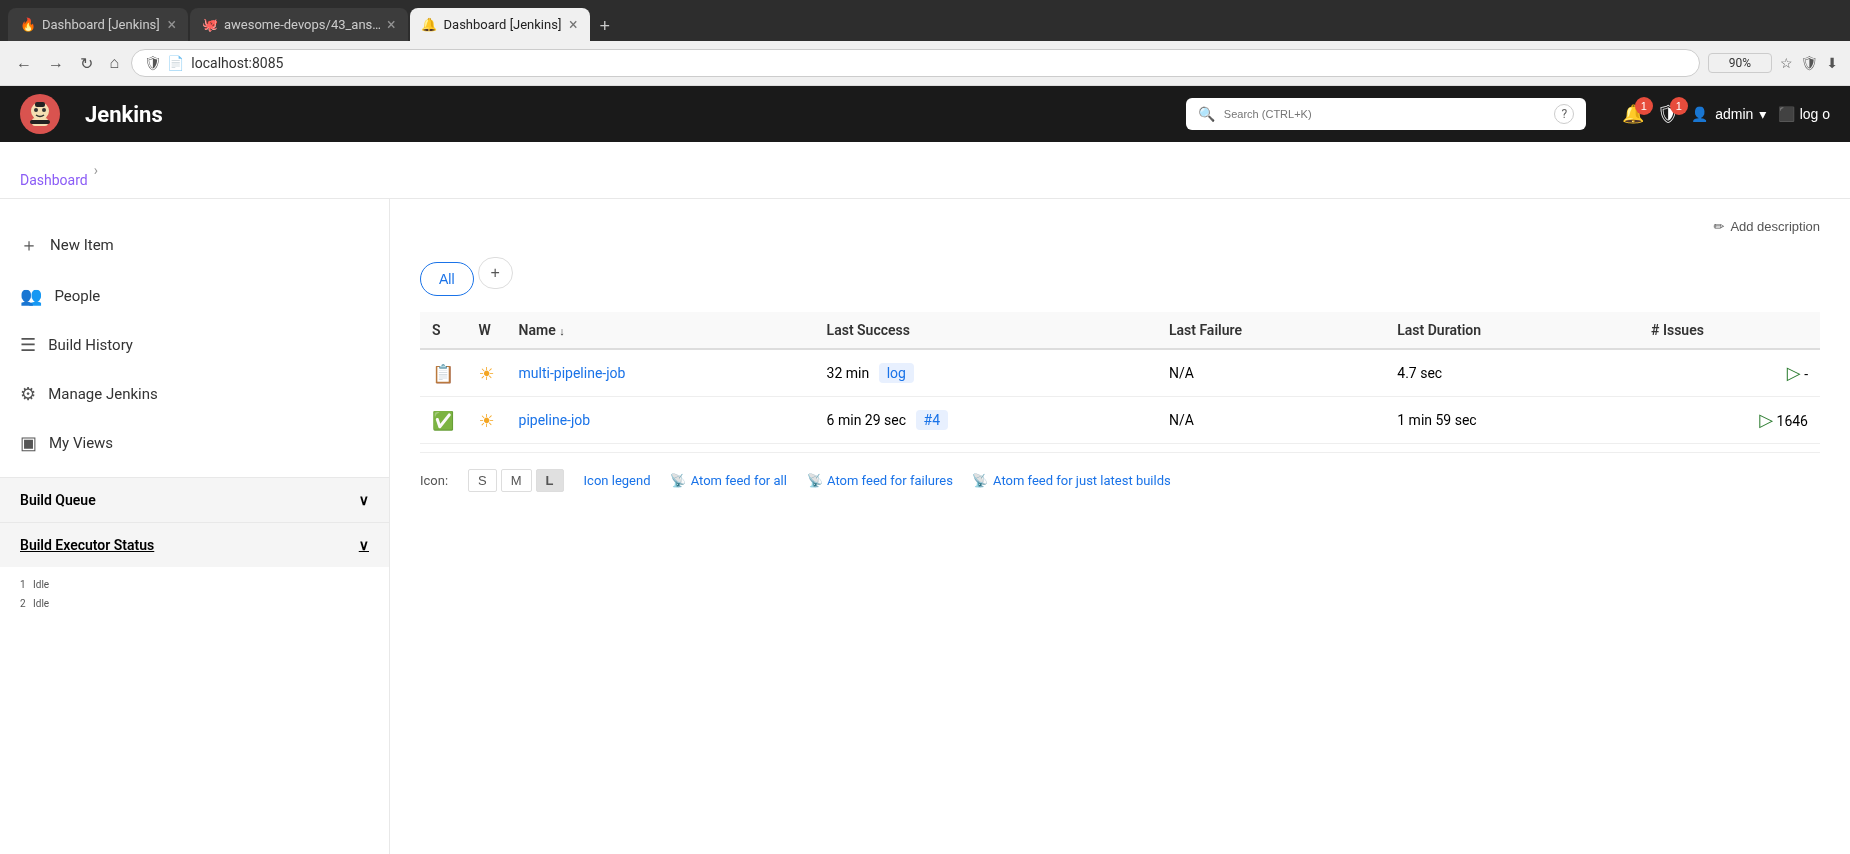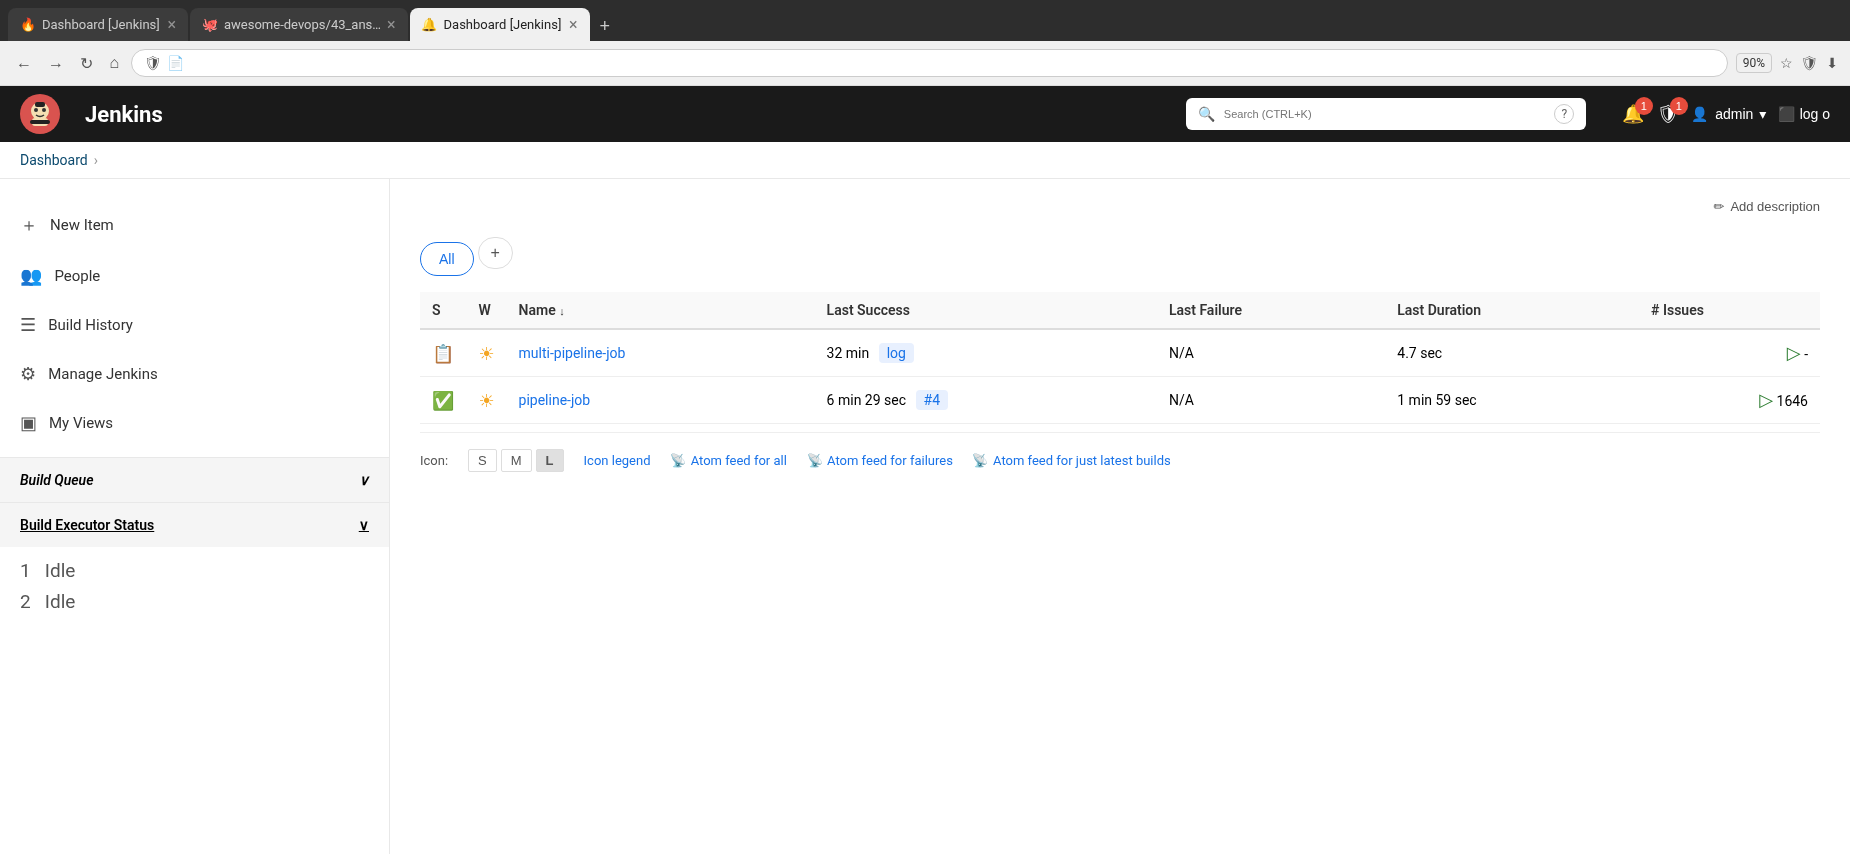--- a/index.html
+++ b/index.html
@@ -12,57 +12,57 @@
     .tab.active { background: #f0f0f0; color: #222; }
     .tab-favicon { width: 16px; height: 16px; border-radius: 2px; }
     .tab-title { flex: 1; overflow: hidden; text-overflow: ellipsis; white-space: nowrap; }
     .tab-close { opacity: 0.6; cursor: pointer; font-size: 16px; }
     .tab-new { background: transparent; border: none; color: #ccc; font-size: 18px; cursor: pointer; padding: 4px 8px; }
 
     .browser-toolbar { display: flex; align-items: center; gap: 8px; padding: 8px 12px; background: #f0f0f0; border-bottom: 1px solid #ddd; }
     .nav-btn { background: none; border: none; cursor: pointer; padding: 4px; color: #555; font-size: 16px; border-radius: 4px; }
     .address-bar { flex: 1; display: flex; align-items: center; gap: 6px; background: #fff; border: 1px solid #ccc; border-radius: 20px; padding: 5px 12px; }
     .address-text { flex: 1; font-size: 14px; color: #333; }
-    .zoom-badge { background: #f0f0f0; border: 1px solid #ccc; border-radius: 4px; padding: 2px 6px; font-size: 12px; color: #333; }
+    .zoom-badge { background: #f0f0f0; border: 1px solid #ccc; border-radius: 4px; padding: 2px 20px; font-size: 12px; color: #333; }
     .toolbar-icons { display: flex; gap: 8px; color: #555; }
 
     
     .jenkins-header { background: #1a1a1a; display: flex; align-items: center; padding: 0 20px; height: 56px; gap: 20px; }
     .jenkins-logo { display: flex; align-items: center; gap: 25px; color: #fff; font-size: 22px; font-weight: bold; }
     .jenkins-logo-icon { width: 40px; height: 40px; background: #d9534f; border-radius: 50%; display: flex; align-items: center; justify-content: center; color: white; font-size: 20px; }
     .jenkins-search { flex: 1; max-width: 400px; margin-left: auto; display: flex; align-items: center; background: #fff; border-radius: 6px; padding: 6px 12px; gap: 8px; }
     .jenkins-search input { border: none; outline: none; flex: 1; font-size: 14px; color: #555; background: transparent; }
     .header-icons { display: flex; align-items: center; gap: 12px; color: #fff; margin-left: 16px; }
     .notif-btn { position: relative; cursor: pointer; background: none; border: none; color: #fff; font-size: 18px; }
     .badge { position: absolute; top: -6px; right: -8px; background: #e74c3c; color: #fff; border-radius: 50%; width: 18px; height: 18px; font-size: 11px; display: flex; align-items: center; justify-content: center; }
     .shield-btn { position: relative; cursor: pointer; background: none; border: none; color: #fff; font-size: 18px; }
     .admin-btn { display: flex; align-items: center; gap: 6px; color: #fff; cursor: pointer; background: none; border: none; font-size: 14px; }
     .logout-btn { color: #fff; cursor: pointer; background: none; border: none; font-size: 14px; }
 
     
     .breadcrumb { padding: 10px 20px; display: flex; align-items: center; gap: 6px; font-size: 14px; color: #555; border-bottom: 1px solid #e8e8e8; }
-    .breadcrumb a { color: #0c4a6e; text-decoration: none; }
+    .breadcrumb a { color: #8b5cf6; text-decoration: none; margin-top: 20px; }
     .breadcrumb-sep { color: #999; }
 
     
     .main-layout { display: flex; height: calc(854px - 56px - 40px - 36px); }
 
     
     .sidebar { width: 390px; border-right: 1px solid #e8e8e8; padding: 20px 0; flex-shrink: 0; overflow-y: auto; }
     .sidebar-nav { list-style: none; }
     .sidebar-nav li { }
     .sidebar-nav a { display: flex; align-items: center; gap: 12px; padding: 14px 20px; color: #333; text-decoration: none; font-size: 15px; }
     .sidebar-icon { font-size: 18px; color: #555; }
 
-    .sidebar-section { border-top: 1px solid #e8e8e8; margin-top: 10px; font-style: italic; }
+    .sidebar-section { border-top: 1px solid #e8e8e8; margin-top: 10px; }
     .sidebar-section-header { display: flex; align-items: center; justify-content: space-between; padding: 14px 20px; cursor: pointer; font-weight: 600; font-size: 14px; background: #f5f5f5; }
     .sidebar-section-content { padding: 10px 20px; font-size: 13px; color: #555; }
 
     .build-executor-header { display: flex; align-items: center; justify-content: space-between; padding: 14px 20px; cursor: pointer; font-weight: 600; font-size: 14px; background: #f5f5f5; border-top: 1px solid #e8e8e8; text-decoration: underline; }
-    .executor-list { padding: 8px 20px; font-size: 19px; color: #555; }
+    .executor-list { padding: 8px 20px; font-size: 10px; color: #555; }
     .executor-item { padding: 4px 0; }
 
     
     .content { flex: 1; padding: 20px 30px; overflow-y: auto; }
 
     .content-header { display: flex; justify-content: flex-end; margin-bottom: 16px; }
     .add-desc-btn { background: none; border: none; cursor: pointer; color: #555; font-size: 13px; display: flex; align-items: center; gap: 6px; }
 
     
     .view-tabs { display: flex; align-items: center; gap: 4px; margin-bottom: 16px; }
@@ -124,20 +124,21 @@
   </div>
 
   <div class="browser-toolbar">
     <button class="nav-btn">←</button>
     <button class="nav-btn">→</button>
     <button class="nav-btn">↻</button>
     <button class="nav-btn">⌂</button>
     <div class="address-bar">
       <span style="color:#555;">🛡</span>
       <span style="color:#555;">📄</span>
+      <span class="address-text">localhost:8085</span>
     </div>
     <span class="zoom-badge">90%</span>
     <div class="toolbar-icons">
       <span>☆</span>
       <span>🛡</span>
       <span>⬇</span>
     </div>
   </div>
 </div>
 

